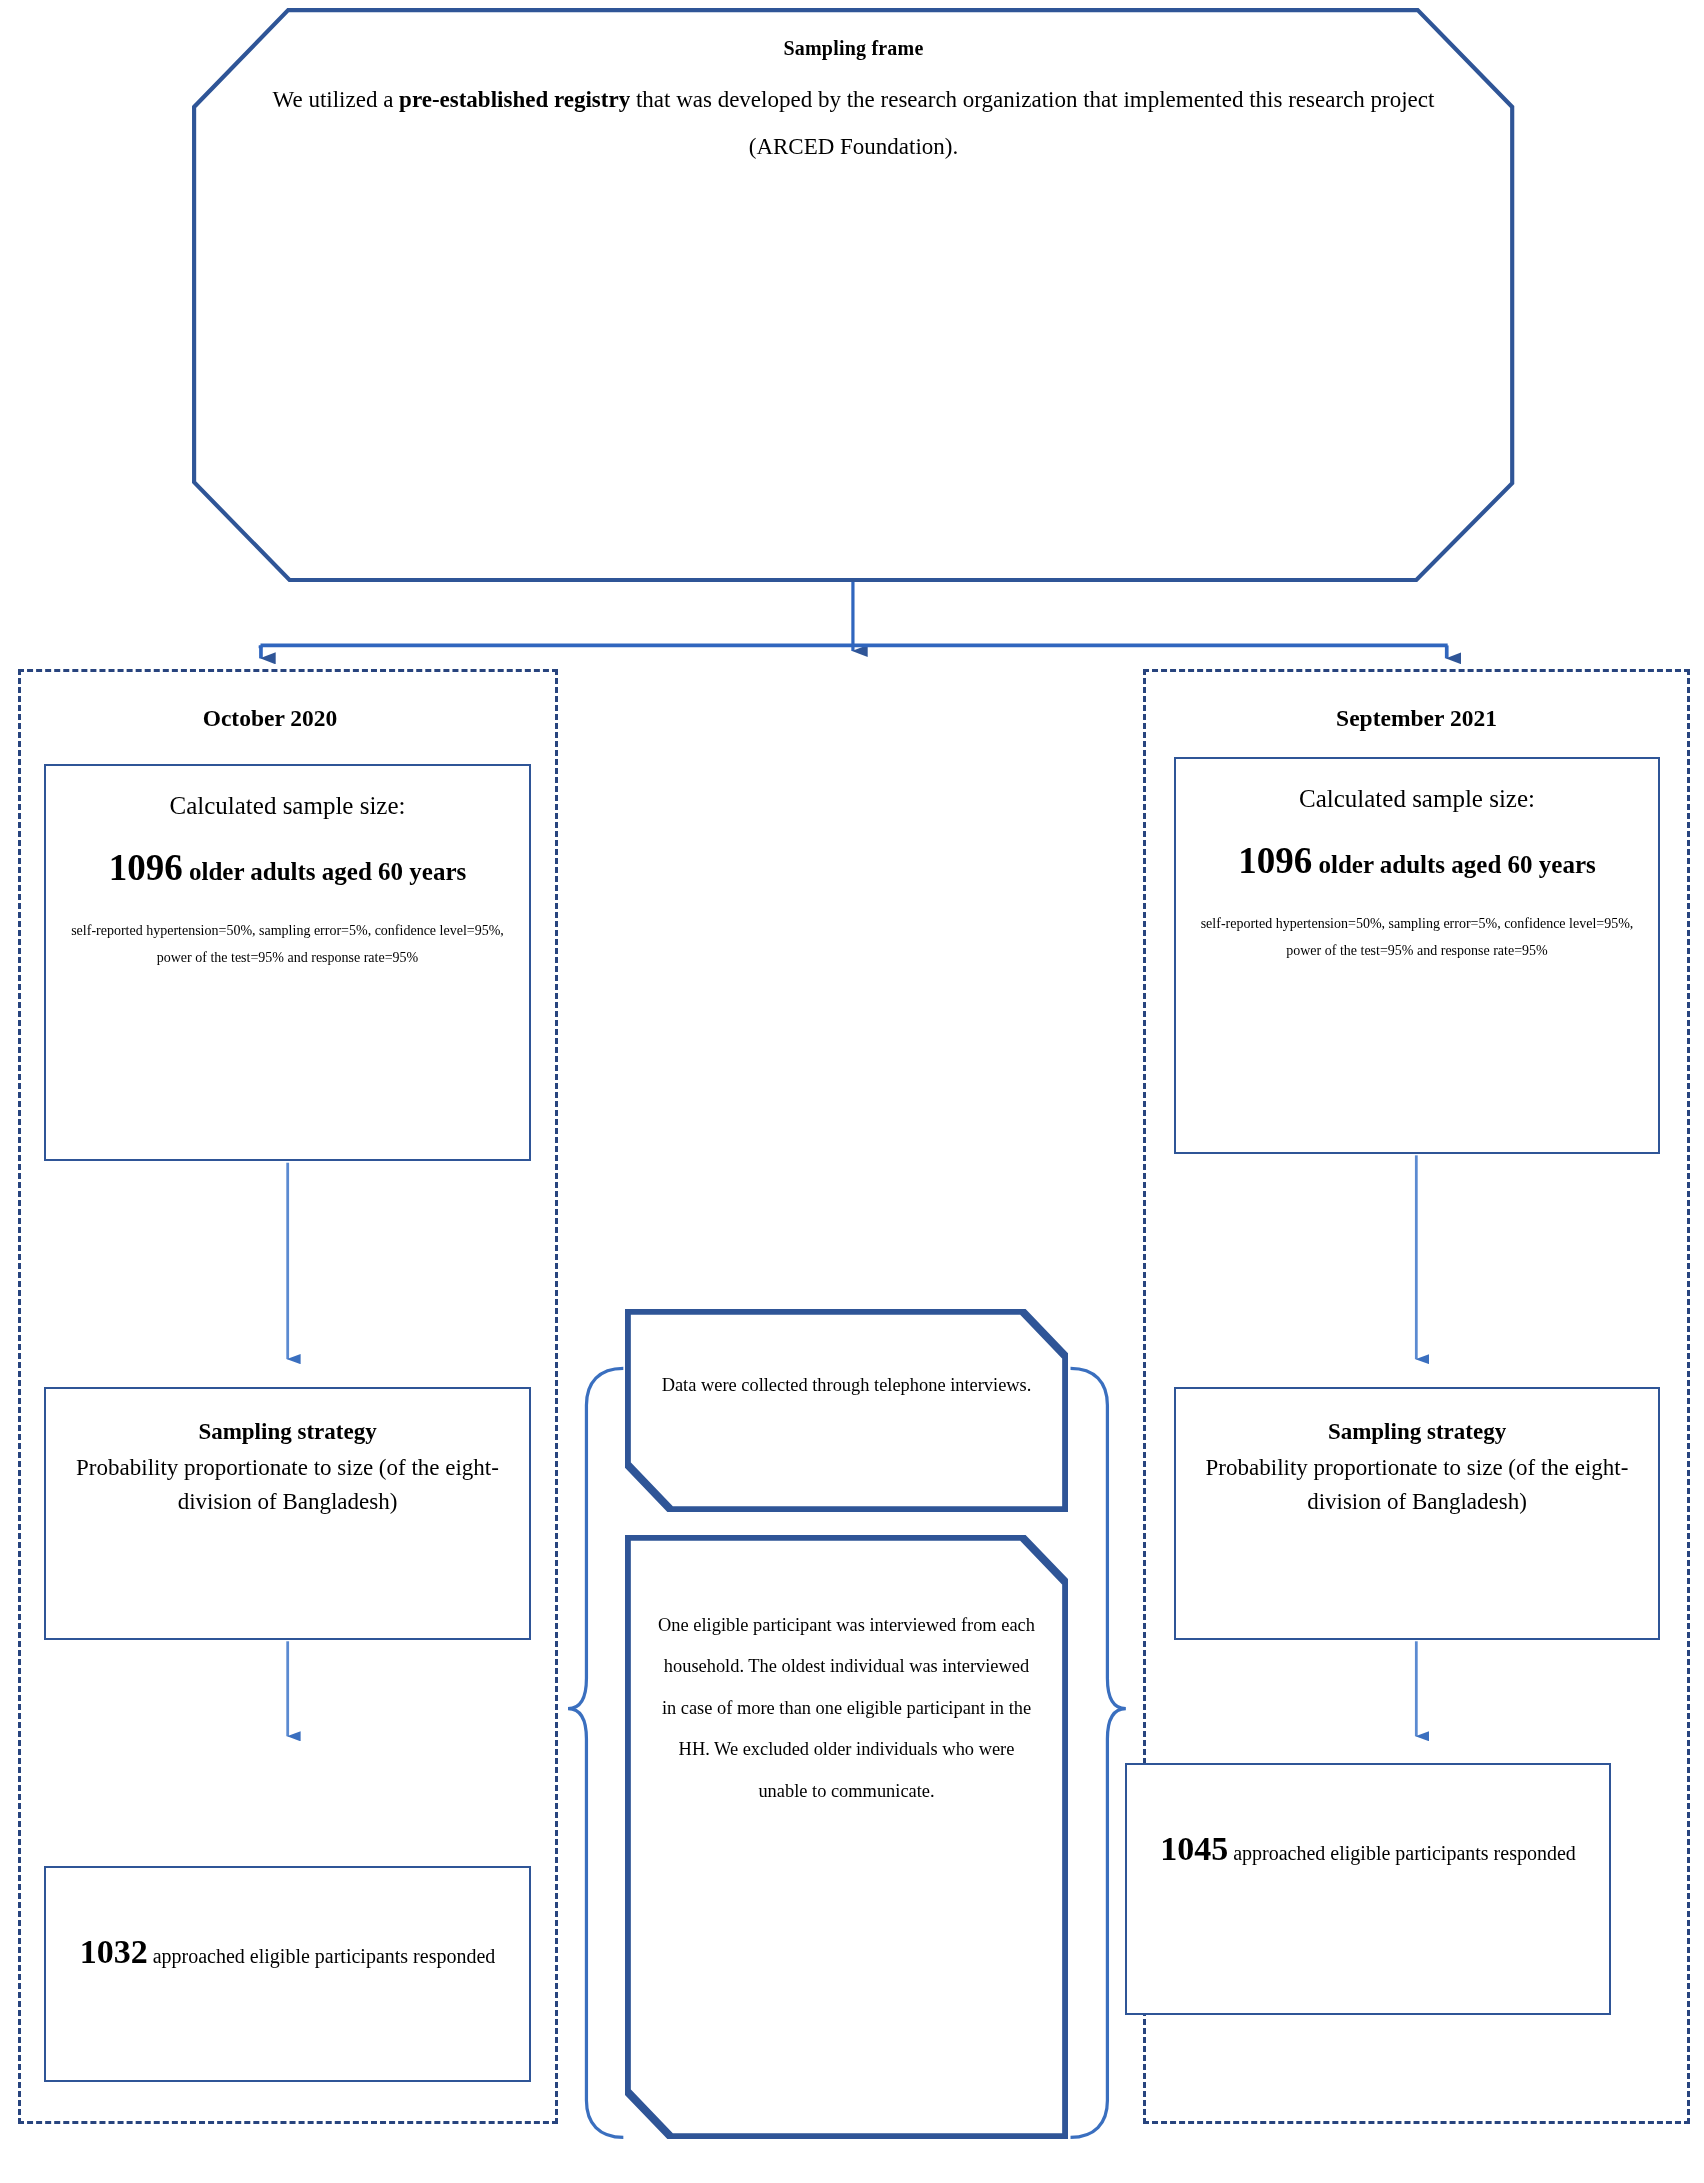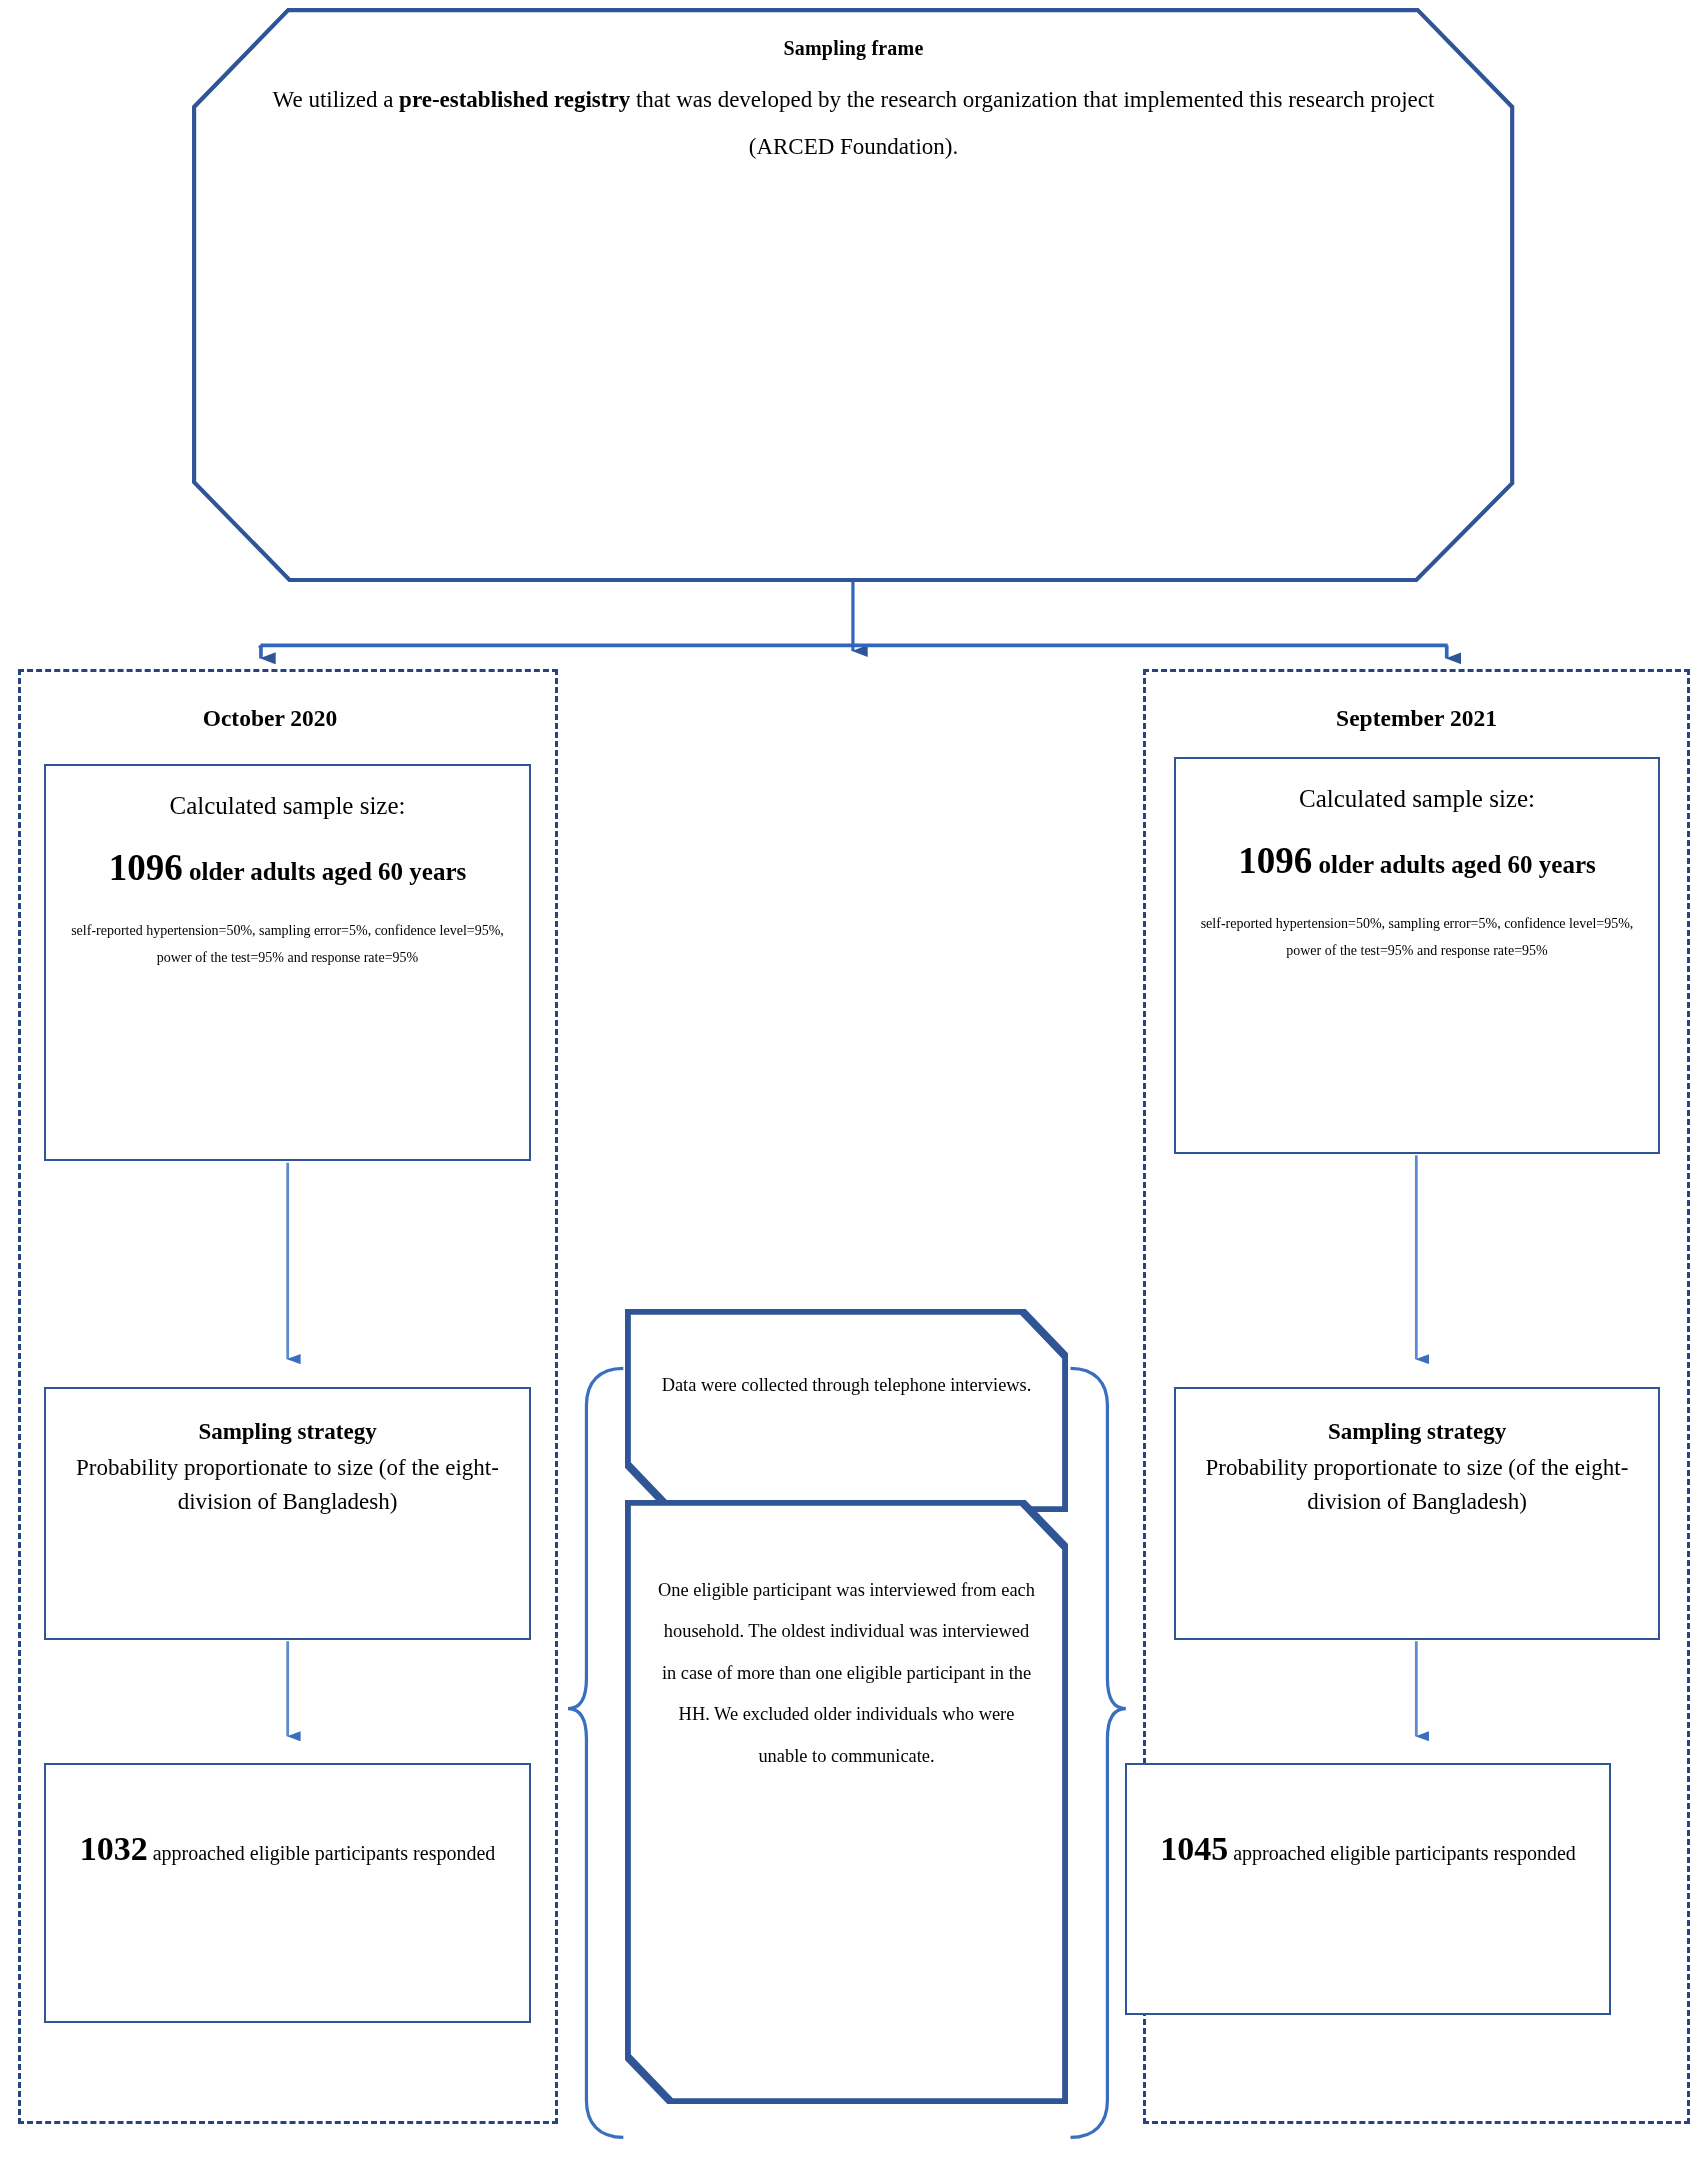--- a/index.html
+++ b/index.html
@@ -116,21 +116,21 @@
     font-size:20px;
     line-height:2.1;
     margin:0;
     padding-top:48px;
   }
   .resp-text .big{ font-size:34px; font-weight:bold; }
 
   
   #box-calc-left  { left:44px;  top:764px; width:487px; height:397px; }
   #box-strat-left { left:44px;  top:1387px; width:487px; height:253px; }
-  #box-resp-left  { left:44px;  top:1763px; width:487px; height:260px; }
+  #box-resp-left  { left:44px;  top:1866px; width:487px; height:216px; }
 
   #box-calc-right { left:1174px;top:757px; width:486px; height:397px; }
   #box-strat-right{ left:1174px;top:1387px; width:486px; height:253px; }
   #box-resp-right { left:1125px;top:1763px; width:486px; height:252px; }
 
   
   .notched{
     position:absolute;
     background:#ffffff;
     text-align:center;
@@ -143,21 +143,21 @@
     height:100%;
     padding:0 32px;
   }
   .nsvg{
     position:absolute;
     left:0; top:0;
     width:100%; height:100%;
     z-index:1;
   }
   #note-top   { left:625px; top:1309px; width:443px; height:203px; }
-  #note-bottom{ left:625px; top:1500px; width:443px; height:604px; }
+  #note-bottom{ left:625px; top:1535px; width:443px; height:604px; }
 
   .note-text{
     font-size:18.4px;
     line-height:2.25;
     margin:0;
   }
   #note-top .note-text{ padding-top:56px; }
   #note-bottom .note-text{ padding-top:70px; }
 </style>
 </head>

